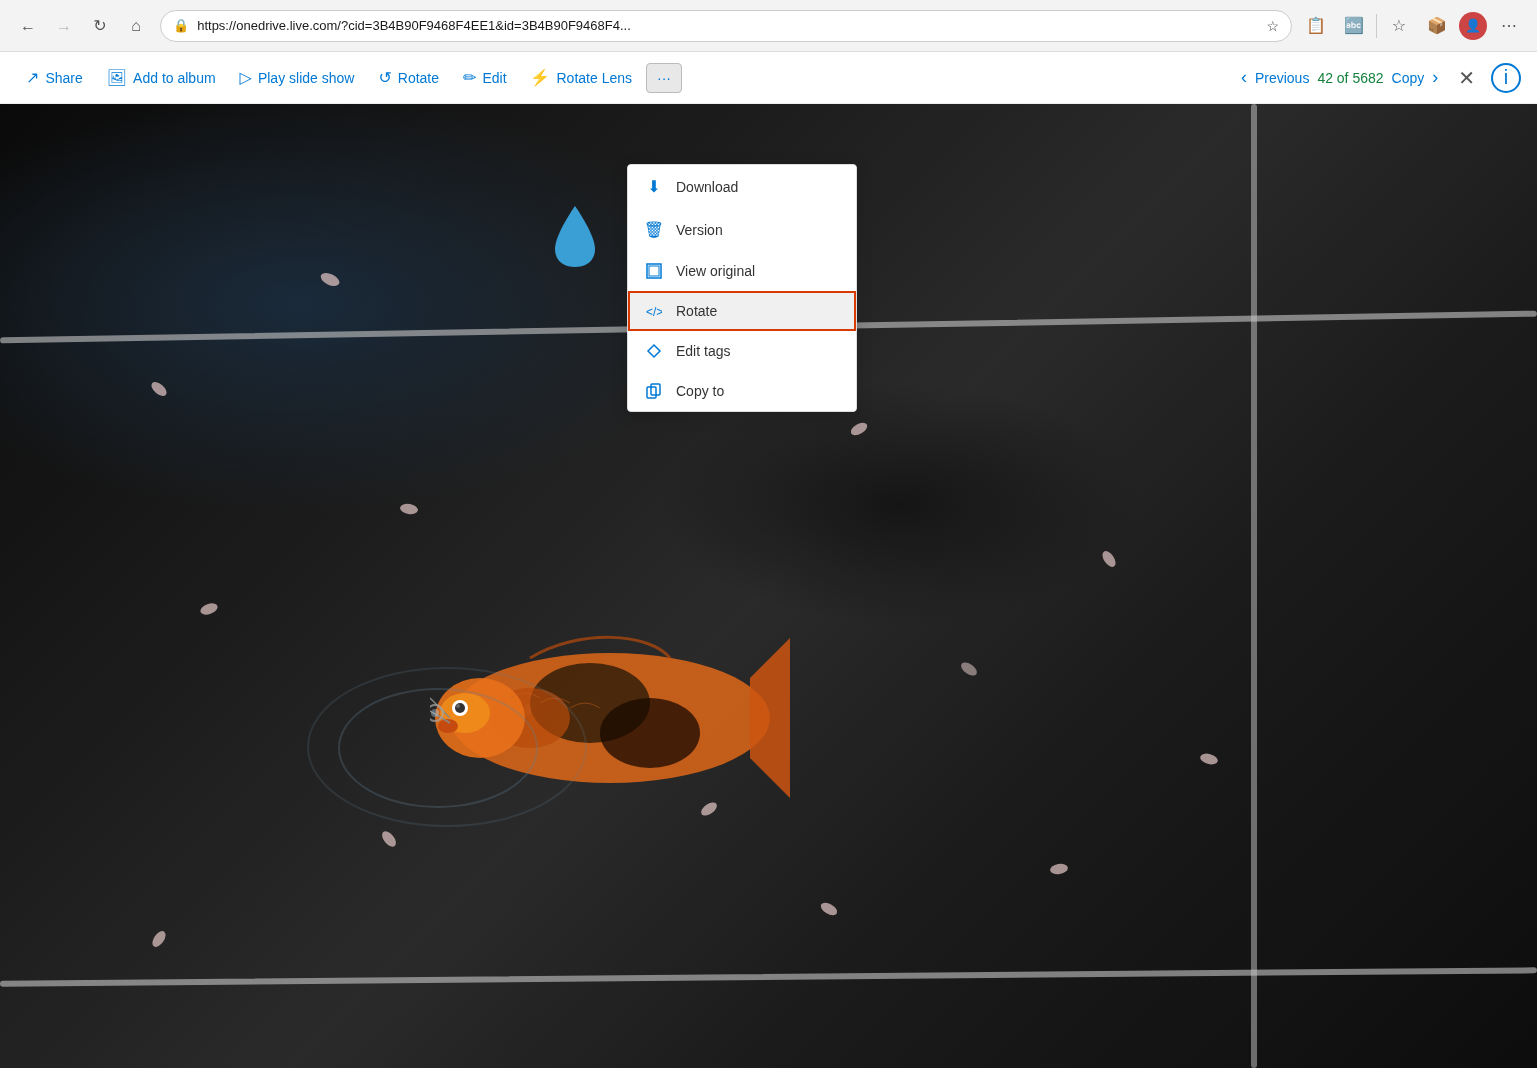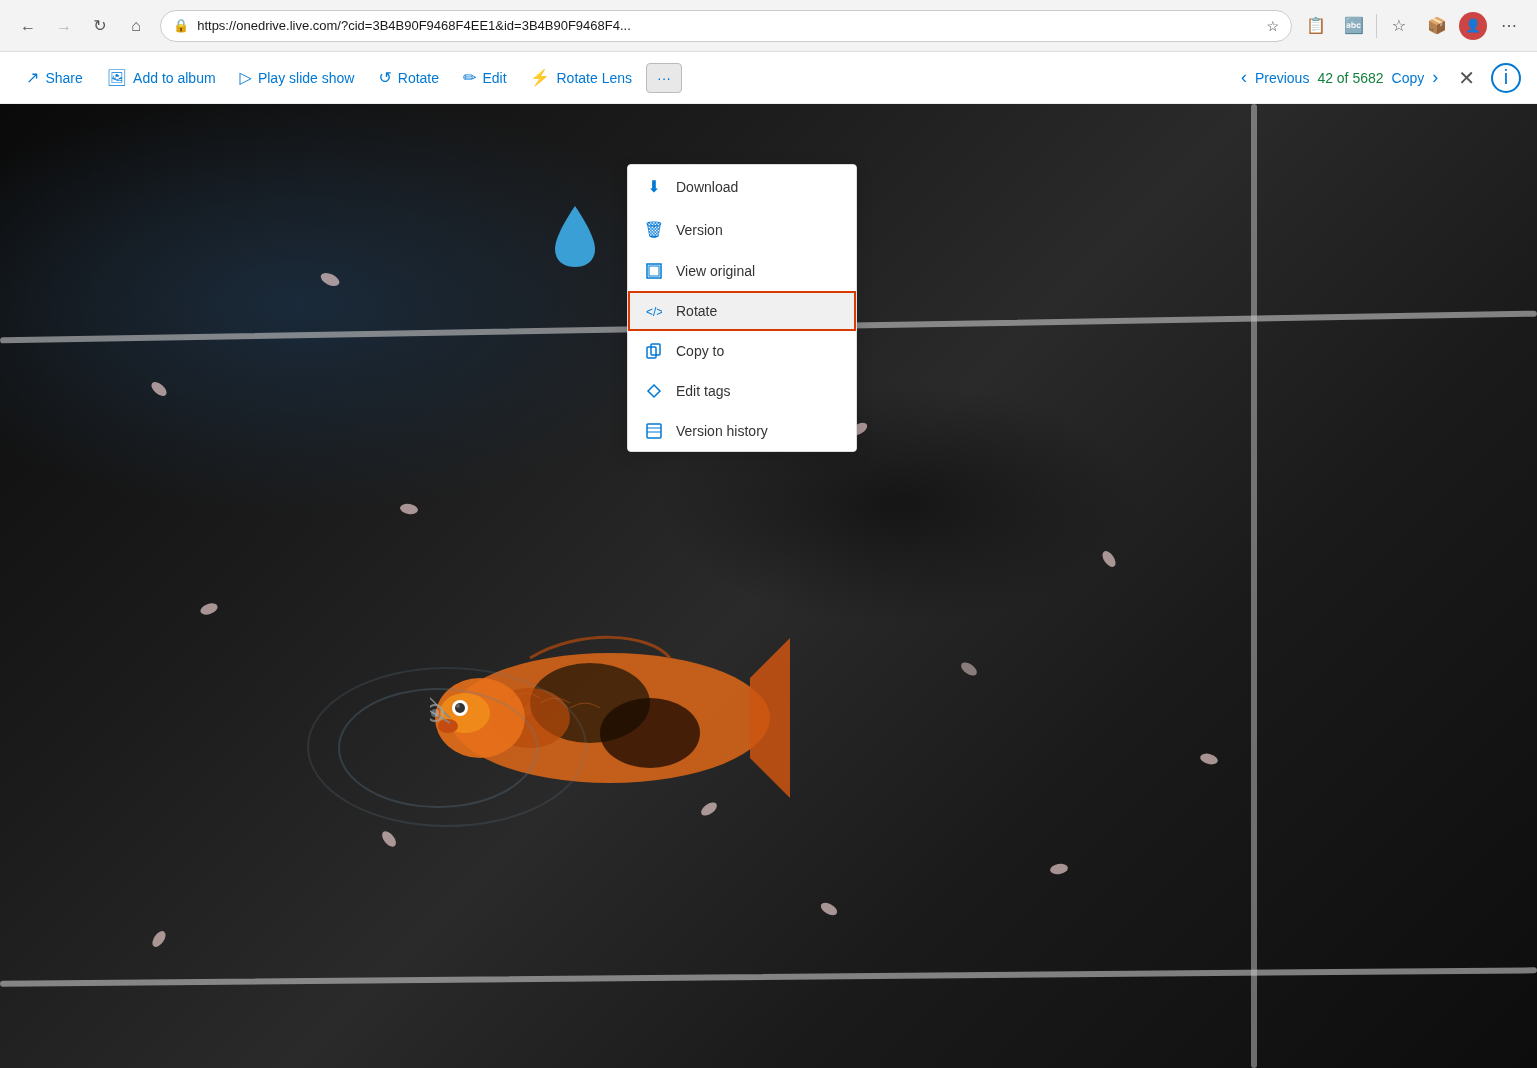--- a/index.html
+++ b/index.html
@@ -348,38 +348,28 @@
       <span class="menu-item-icon">
         <svg width="16" height="16" viewBox="0 0 16 16">
             <text x="0" y="13" font-size="12" fill="#0078d4">&lt;/&gt;</text>
           </svg>
       </span>
       <span>Rotate</span>
     </button>
     <button class="menu-item">
       <span class="menu-item-icon">
         <svg width="16" height="16" viewBox="0 0 16 16">
+            <path d="M2 8L8 2L14 8L8 14Z" fill="none" stroke="#0078d4" stroke-width="1.5"></path>
+          </svg>
+      </span>
+      <span>Edit tags</span>
+    </button>
+    <button class="menu-item">
+      <span class="menu-item-icon">
+        <svg width="16" height="16" viewBox="0 0 16 16">
             <rect x="1" y="4" width="9" height="11" fill="none" stroke="#0078d4" stroke-width="1.5" rx="1"></rect>
             <rect x="5" y="1" width="9" height="11" fill="none" stroke="#0078d4" stroke-width="1.5" rx="1"></rect>
           </svg>
       </span>
       <span>Copy to</span>
     </button>
-    <button class="menu-item">
-      <span class="menu-item-icon">
-        <svg width="16" height="16" viewBox="0 0 16 16">
-            <path d="M2 8L8 2L14 8L8 14Z" fill="none" stroke="#0078d4" stroke-width="1.5"></path>
-          </svg>
-      </span>
-      <span>Edit tags</span>
-    </button>
-    <button class="menu-item">
-      <span class="menu-item-icon">
-        <svg width="16" height="16" viewBox="0 0 16 16">
-            <rect x="1" y="1" width="14" height="14" fill="none" stroke="#0078d4" stroke-width="1.5" rx="1"></rect>
-            <line x1="1" y1="5" x2="15" y2="5" stroke="#0078d4" stroke-width="1"></line>
-            <line x1="1" y1="9" x2="15" y2="9" stroke="#0078d4" stroke-width="1"></line>
-          </svg>
-      </span>
-      <span>Version history</span>
-    </button>
   </div>
 </div>
 
 </body></html>

